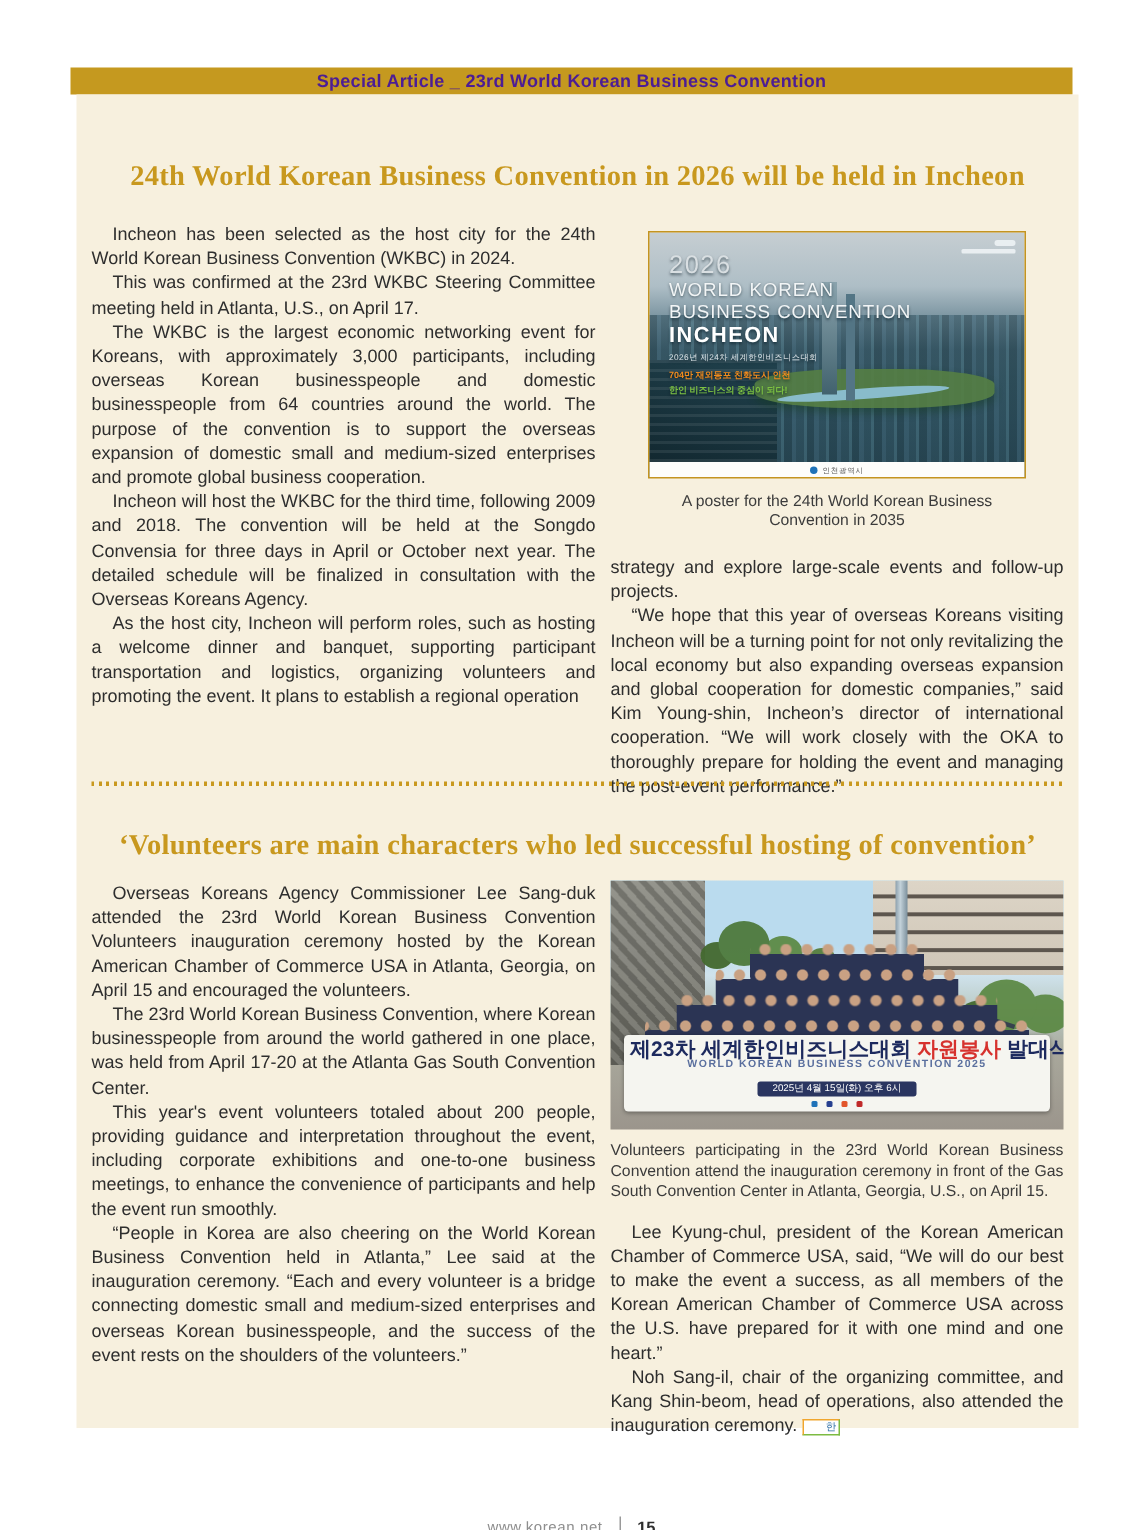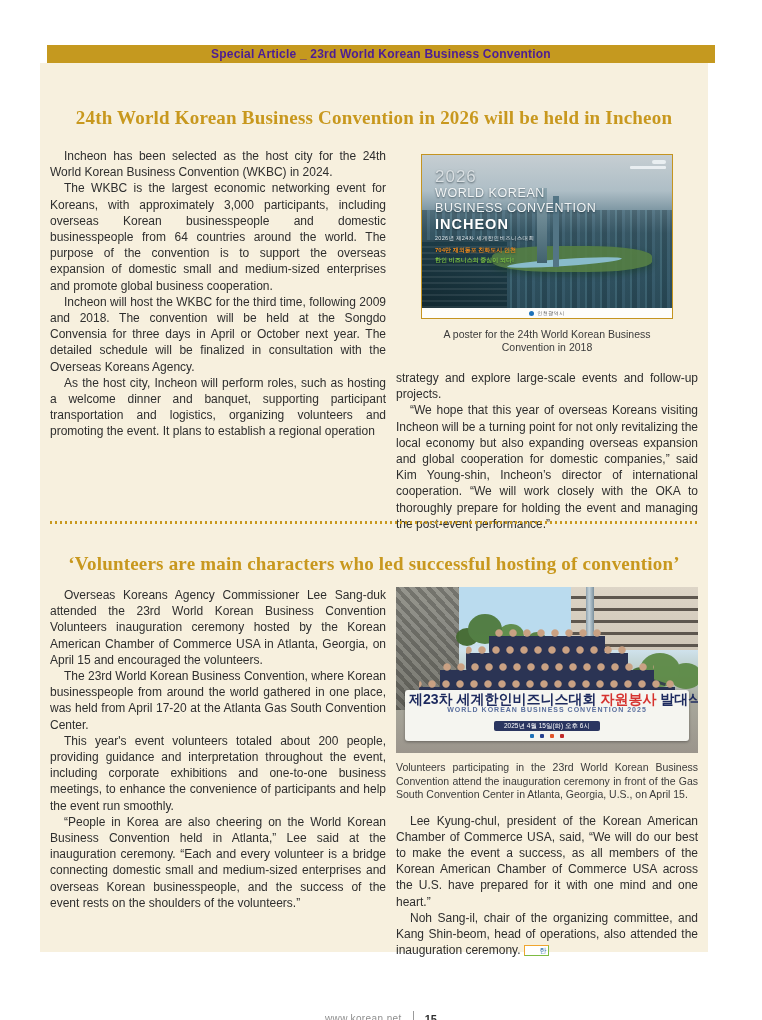--- a/index.html
+++ b/index.html
@@ -7,21 +7,21 @@
     width:762px;height:1020px;background:#ffffff;position:relative;
     font-family:"Liberation Sans",sans-serif;color:#2f2f2f;
     -webkit-font-smoothing:antialiased;
   }
   .band{
     position:absolute;top:45px;left:47px;width:668px;height:18px;
     background:#c5991f;color:#4c1d95;font-size:12px;font-weight:bold;
     display:flex;align-items:center;justify-content:center;letter-spacing:.2px;
   }
   .content{
-    position:absolute;top:63px;left:40px;width:668px;height:889px;
+    position:absolute;top:63px;left:51px;width:668px;height:889px;
     background:#f7f0de;
   }
   .headline{
     position:absolute;left:0;right:0;text-align:center;
     font-family:"Liberation Serif",serif;font-weight:bold;
     font-size:19px;color:#c8981e;letter-spacing:.2px;
   }
   .headline1{top:44px;}
   .headline2{top:490px;}
   .article{
@@ -177,20 +177,21 @@
   <span>Special Article _ 23rd World Korean Business Convention</span>
 </div>
 
 <div class="content">
 
   <div class="headline headline1">24th World Korean Business Convention in 2026 will be held in Incheon</div>
 
   <div class="article article1">
     <div class="col-left body-text">
       <p>Incheon has been selected as the host city for the 24th World Korean Business Convention (WKBC) in 2024.</p>
+      <p>This was confirmed at the 23rd WKBC Steering Committee meeting held in Atlanta, U.S., on April 17.</p>
       <p>The WKBC is the largest economic networking event for Koreans, with approximately 3,000 participants, including overseas Korean businesspeople and domestic businesspeople from 64 countries around the world. The purpose of the convention is to support the overseas expansion of domestic small and medium-sized enterprises and promote global business cooperation.</p>
       <p>Incheon will host the WKBC for the third time, following 2009 and 2018. The convention will be held at the Songdo Convensia for three days in April or October next year. The detailed schedule will be finalized in consultation with the Overseas Koreans Agency.</p>
       <p>As the host city, Incheon will perform roles, such as hosting a welcome dinner and banquet, supporting participant transportation and logistics, organizing volunteers and promoting the event. It plans to establish a regional operation</p>
     </div>
     <div class="col-right">
       <div class="figure1">
         <div class="poster">
           <div class="poster-city"></div>
           <div class="poster-bldg"></div>
           <div class="poster-park"></div>
@@ -207,21 +208,21 @@
             <div class="poster-city-name">INCHEON</div>
             <div class="poster-sub">2026년 제24차 세계한인비즈니스대회</div>
             <div class="poster-tag1">704만 재외동포 친화도시 인천</div>
             <div class="poster-tag2">한인 비즈니스의 중심이 되다!</div>
           </div>
           <div class="poster-strip">
             <span class="dot"></span>
             <span class="org">인천광역시</span>
           </div>
         </div>
-        <div class="figcap-center">A poster for the 24th World Korean Business Convention in 2018</div>
+        <div class="figcap-center">A poster for the 24th World Korean Business Convention in 2035</div>
       </div>
       <div class="body-text after-fig-text">
         <p class="no-indent">strategy and explore large-scale events and follow-up projects.</p>
         <p>“We hope that this year of overseas Koreans visiting Incheon will be a turning point for not only revitalizing the local economy but also expanding overseas expansion and global cooperation for domestic companies,” said Kim Young-shin, Incheon’s director of international cooperation. “We will work closely with the OKA to thoroughly prepare for holding the event and managing the post-event performance.”</p>
       </div>
     </div>
   </div>
 
   <div class="dotted"></div>
 

